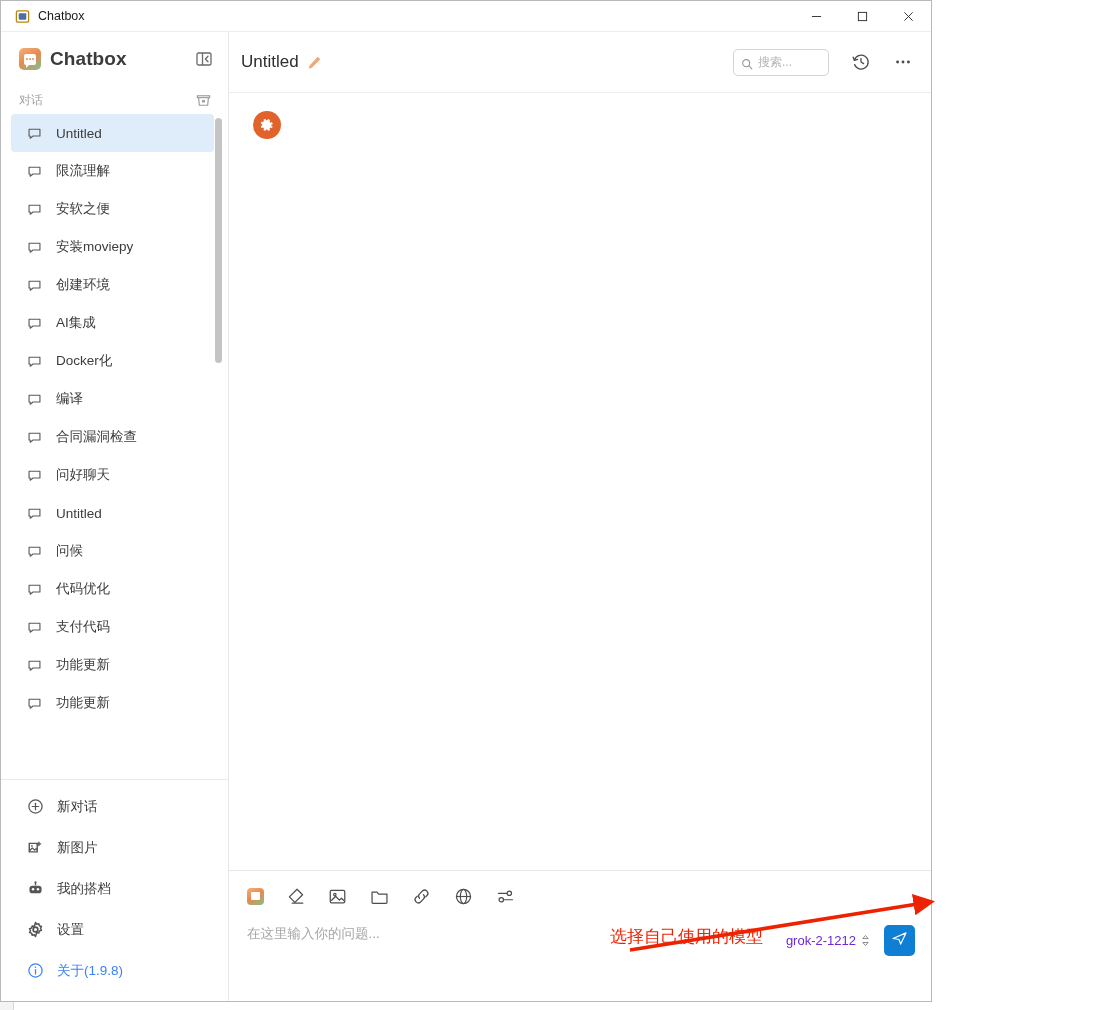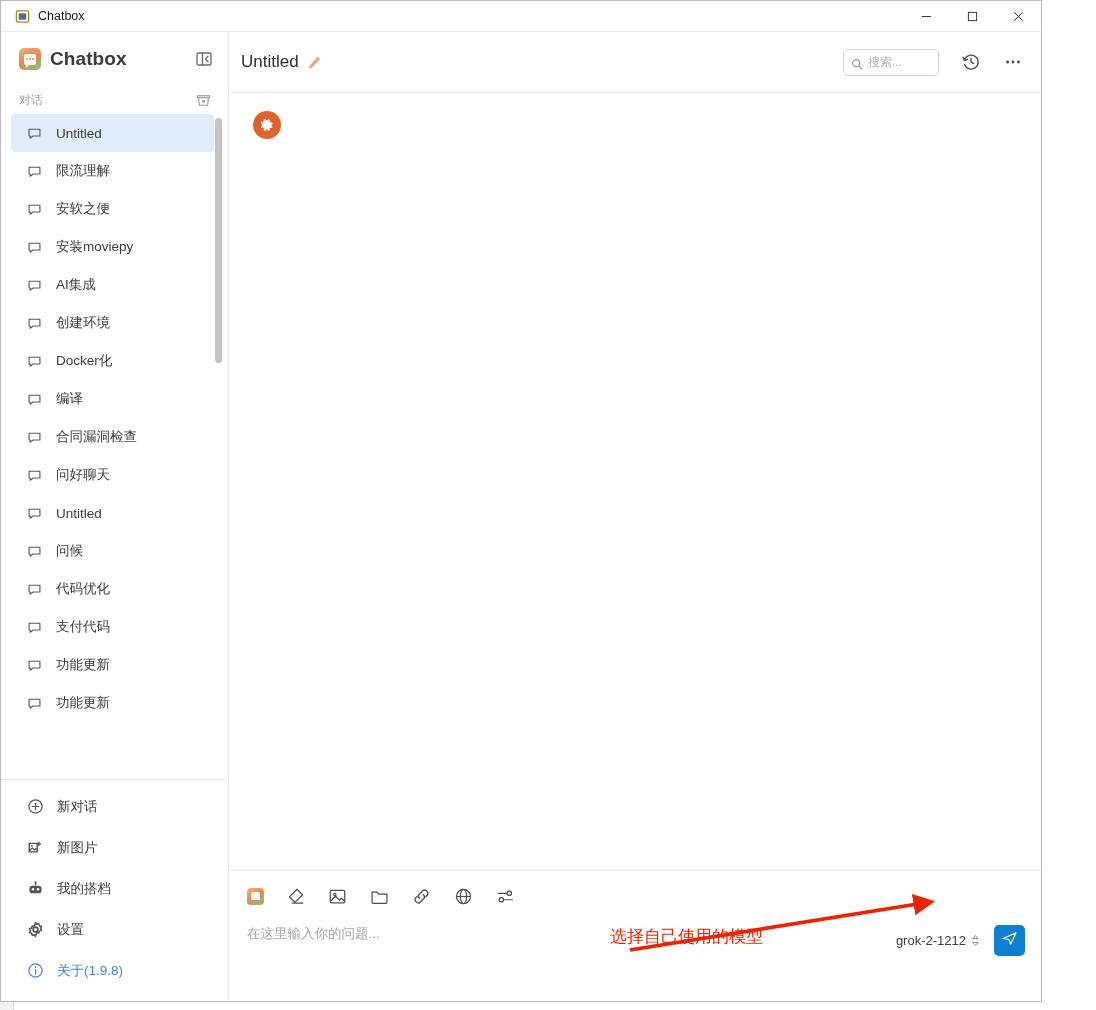--- a/index.html
+++ b/index.html
@@ -16,21 +16,21 @@
     background: #f3f3f3;
     border-right: 1px solid #d8d8d8;
     overflow: hidden;
   }
   #desktop-bg .bg-ico {
     position: absolute; left: 1px; width: 12px; height: 12px; border-radius: 2px;
   }
 
   
   #app-window {
-    position: absolute; left: 0; top: 0; width: 1042px; height: 1002px;
+    position: absolute; left: 0; top: 0; width: 932px; height: 1002px;
     background: #fff;
     border: 1px solid #b9b9b9;
     display: flex; flex-direction: column;
   }
 
   
   #title-bar {
     height: 31px; flex: 0 0 31px;
     display: flex; align-items: center;
     background: #ffffff;
@@ -187,21 +187,21 @@
   }
   .tool-logo i { width: 9px; height: 8px; background: #fff; border-radius: 1px; display:block; }
   #composer-input-row { display: flex; align-items: flex-start; margin-top: 14px; }
   #composer-input {
     flex: 1 1 auto; border: 0; outline: 0; resize: none;
     font-family: "Liberation Sans", sans-serif; font-size: 13.5px;
     color: #2b2b2b; height: 62px; background: transparent; line-height: 1.4;
   }
   #composer-input::placeholder { color: #a6a6a6; }
   #composer-right { display: flex; align-items: center; padding-bottom: 28px; }
-  #model-selector { display: flex; align-items: center; font-size: 13px; color: #404040; margin-left: 7px; }
+  #model-selector { display: flex; align-items: center; font-size: 13px; color: #6d28d9; margin-left: 7px; }
   #model-selector .chev { margin-left: 5px; width: 9px; height: 13px; color: #8b8b8b; }
   #send-btn {
     width: 31px; height: 31px; margin-left: 14px; border-radius: 5px;
     background: #0f7fd4; color: #fff;
     display: flex; align-items: center; justify-content: center;
   }
 
   
   #annotation-layer { position: absolute; left: 0; top: 0; width: 1096px; height: 1010px; pointer-events: none; }
   #annotation-text {
@@ -324,27 +324,27 @@
             <div class="convo-item">
               <span class="ci-icon"><svg viewBox="0 0 16 16" width="15" height="15">
                   <path d="M2.2 3.4 h11.6 v7.2 h-7.4 L3.4 13 v-2.4 H2.2 Z" fill="none" stroke="currentColor" stroke-width="1.2" stroke-linejoin="round"></path>
                 </svg></span>
               <span class="ci-label">安装moviepy</span>
             </div>
             <div class="convo-item">
               <span class="ci-icon"><svg viewBox="0 0 16 16" width="15" height="15">
                   <path d="M2.2 3.4 h11.6 v7.2 h-7.4 L3.4 13 v-2.4 H2.2 Z" fill="none" stroke="currentColor" stroke-width="1.2" stroke-linejoin="round"></path>
                 </svg></span>
+              <span class="ci-label">创建环境</span>
+            </div>
+            <div class="convo-item">
+              <span class="ci-icon"><svg viewBox="0 0 16 16" width="15" height="15">
+                  <path d="M2.2 3.4 h11.6 v7.2 h-7.4 L3.4 13 v-2.4 H2.2 Z" fill="none" stroke="currentColor" stroke-width="1.2" stroke-linejoin="round"></path>
+                </svg></span>
               <span class="ci-label">AI集成</span>
-            </div>
-            <div class="convo-item">
-              <span class="ci-icon"><svg viewBox="0 0 16 16" width="15" height="15">
-                  <path d="M2.2 3.4 h11.6 v7.2 h-7.4 L3.4 13 v-2.4 H2.2 Z" fill="none" stroke="currentColor" stroke-width="1.2" stroke-linejoin="round"></path>
-                </svg></span>
-              <span class="ci-label">创建环境</span>
             </div>
             <div class="convo-item">
               <span class="ci-icon"><svg viewBox="0 0 16 16" width="15" height="15">
                   <path d="M2.2 3.4 h11.6 v7.2 h-7.4 L3.4 13 v-2.4 H2.2 Z" fill="none" stroke="currentColor" stroke-width="1.2" stroke-linejoin="round"></path>
                 </svg></span>
               <span class="ci-label">Docker化</span>
             </div>
             <div class="convo-item">
               <span class="ci-icon"><svg viewBox="0 0 16 16" width="15" height="15">
                   <path d="M2.2 3.4 h11.6 v7.2 h-7.4 L3.4 13 v-2.4 H2.2 Z" fill="none" stroke="currentColor" stroke-width="1.2" stroke-linejoin="round"></path>

